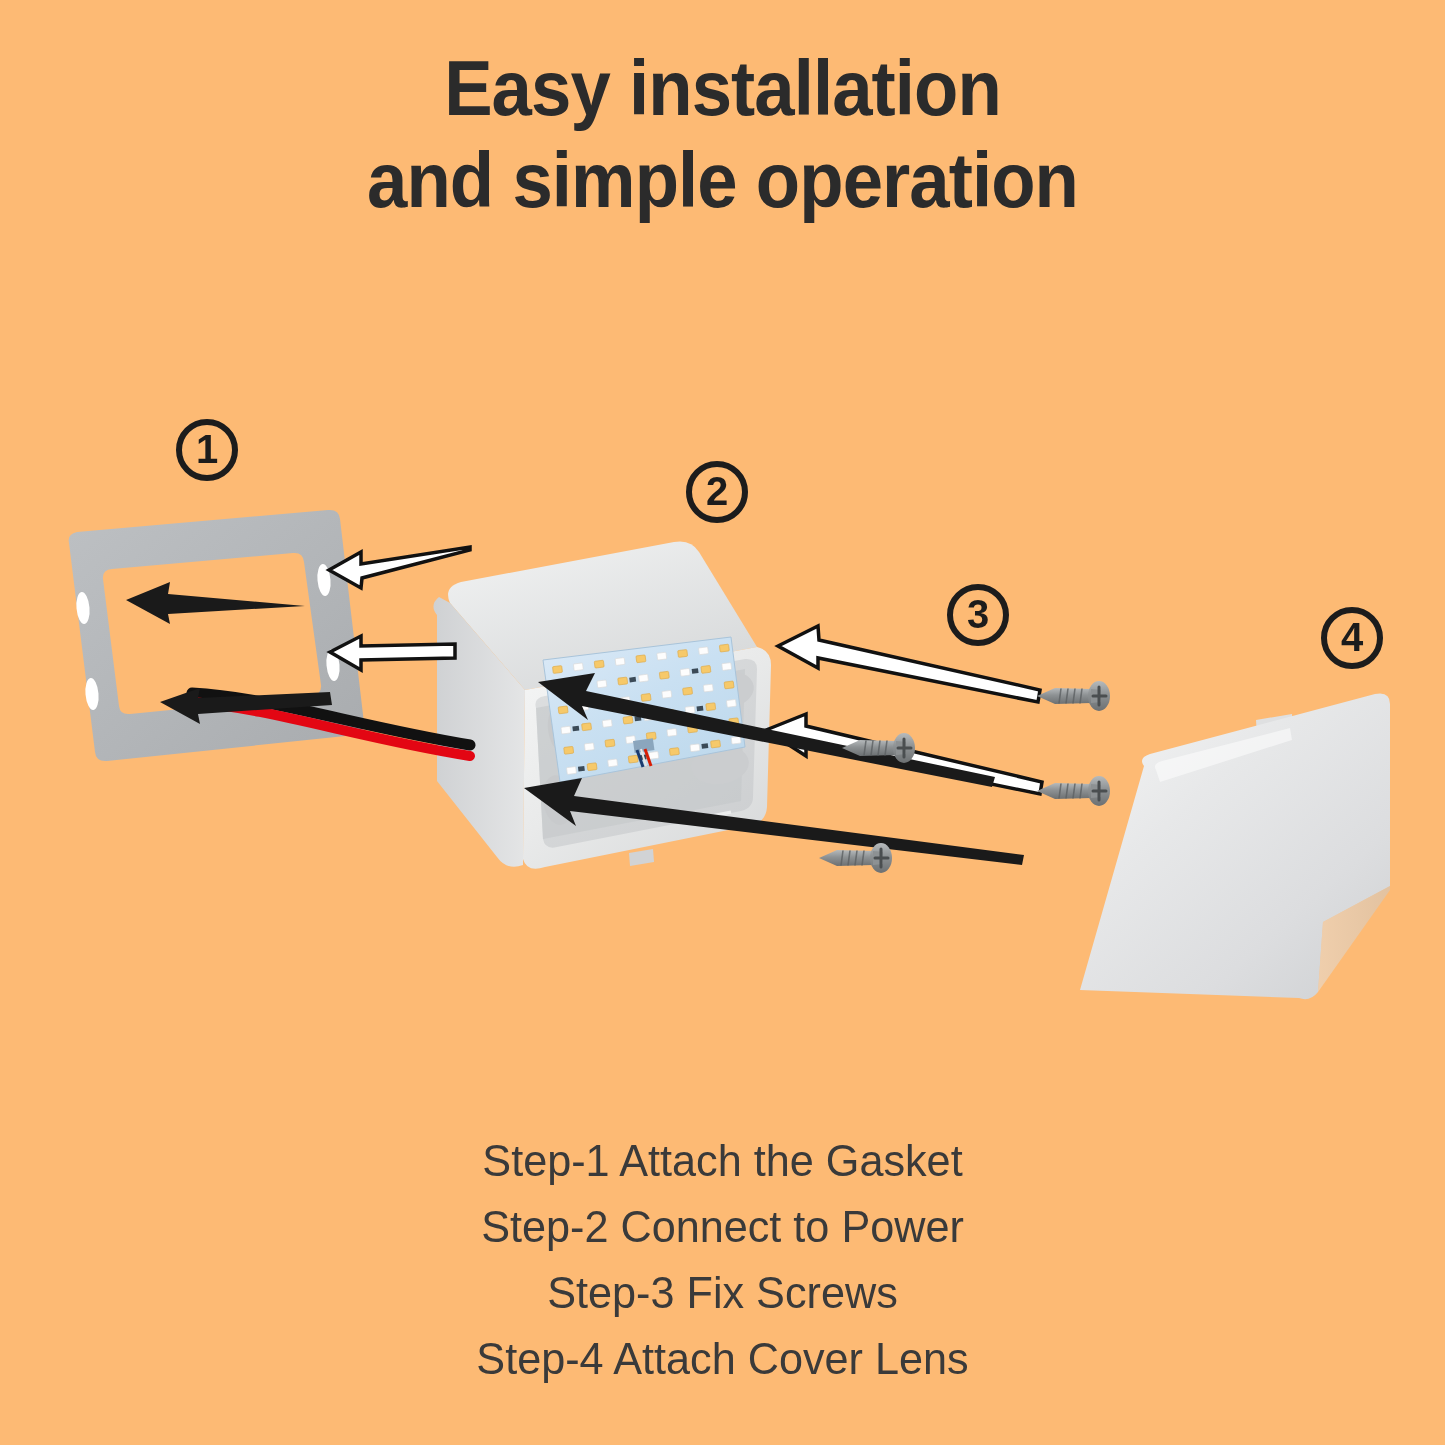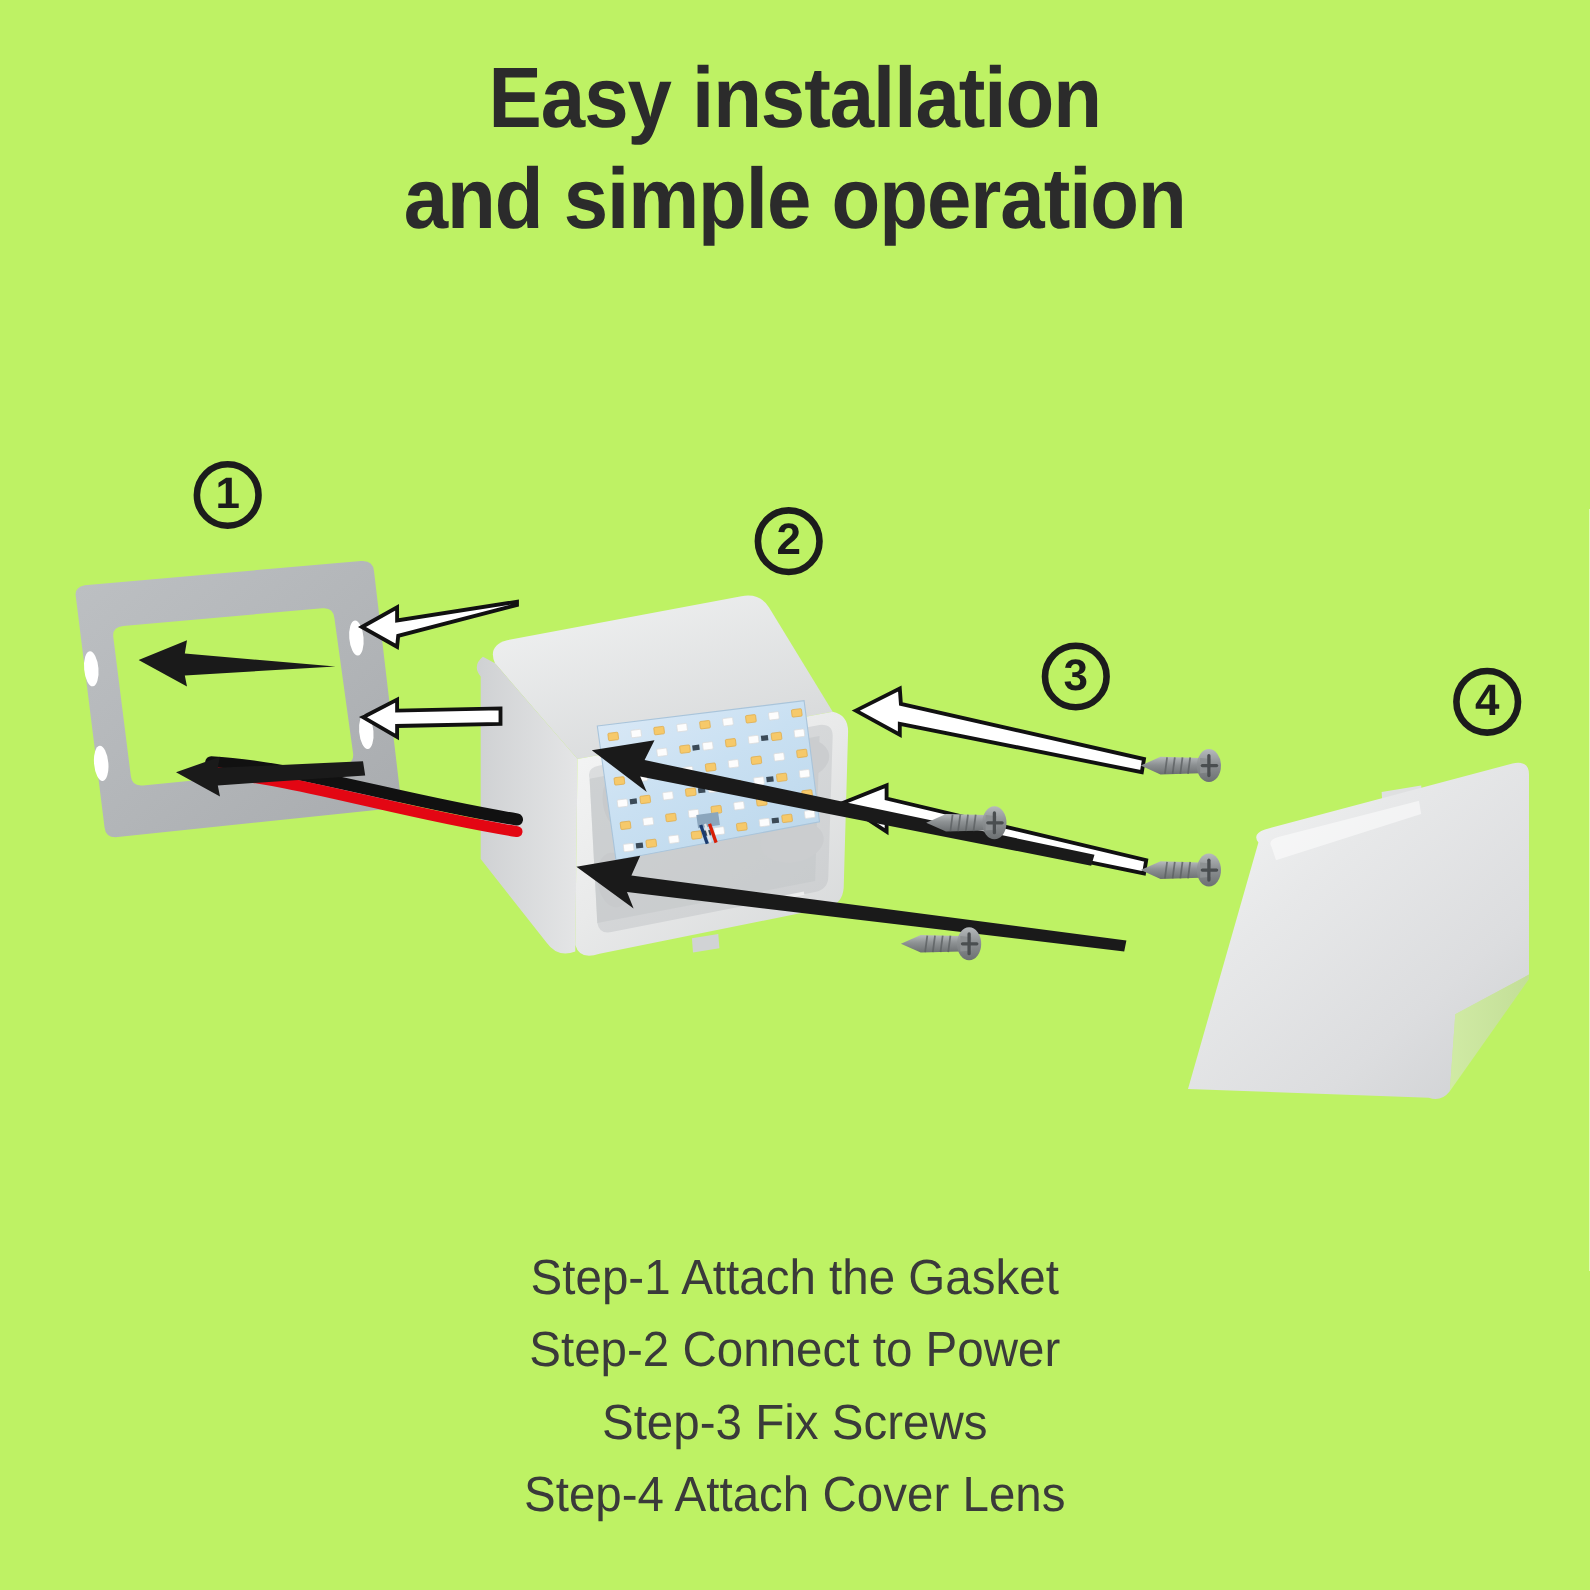--- a/index.html
+++ b/index.html
@@ -1,18 +1,18 @@
 <!DOCTYPE html>
 <html><head>
 <meta charset="utf-8">
 <style>
   html,body{margin:0;padding:0;background:#ffffff;}
   body{width:1445px;height:1445px;overflow:hidden;
        font-family:"Liberation Sans",sans-serif;}
-  #stage{position:relative;width:1445px;height:1445px;background:#bef264;}
+  #stage{position:relative;width:1445px;height:1445px;background:#fdba74;}
 
   
   .title{
     position:absolute;left:0;top:42px;width:1445px;
     text-align:center;color:#2b2b2b;
     font-family:"Liberation Sans",sans-serif;
     font-weight:bold;font-size:78px;line-height:92px;
     letter-spacing:-1px;
     transform:scaleX(.93);transform-origin:center top;
   }

